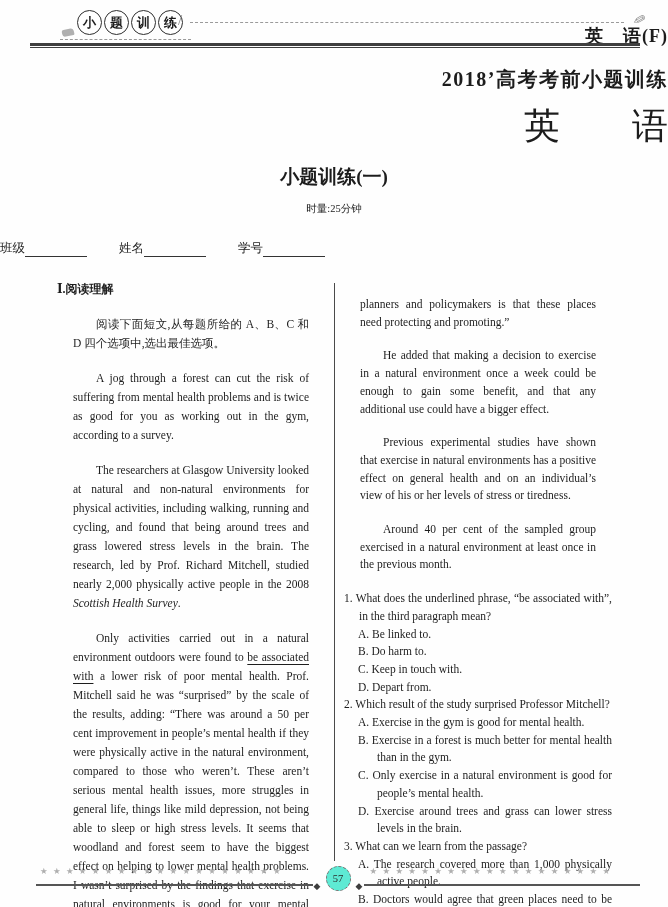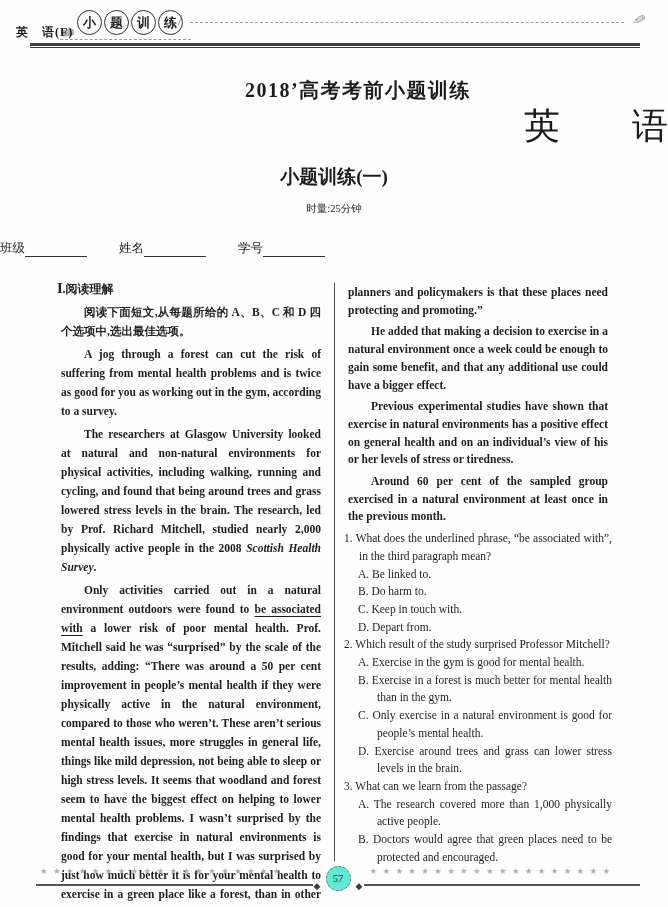--- a/index.html
+++ b/index.html
@@ -13,46 +13,46 @@
     border-bottom:1px dashed #999;padding:0 6px 4px 2px;}
   .logo-hand{width:12px;height:7px;background:#b0b0b0;border-radius:2px 4px 1px 3px;
     transform:rotate(-12deg);margin-right:3px;position:relative;top:10px;}
   .logo-char{display:inline-flex;align-items:center;justify-content:center;
     width:23px;height:23px;border:1.6px solid #2e2e2e;border-radius:50%;
     font-size:13px;font-weight:bold;background:#fff;margin-right:2px;}
   .slash{position:absolute;left:178px;top:12px;color:#8a8a8a;font-size:15px;}
   .dash-line{position:absolute;left:190px;right:44px;top:22px;border-top:1.5px dashed #9a9a9a;}
   .pencil{position:absolute;right:22px;top:11px;color:#8f8f8f;font-size:15px;
     transform:scaleX(-1) rotate(-15deg);display:inline-block;}
-  .subject-label{position:absolute;left:16px;right:0;top:24px;text-align:left;
-    font-size:12px;font-weight:bold;letter-spacing:1px;}
+  .subject-label{position:absolute;left:0;right:0;top:24px;text-align:right;
+    font-size:18px;font-weight:bold;letter-spacing:1px;}
   .rule-thick{position:absolute;left:30px;right:28px;top:43px;height:2.5px;background:#3f3f3f;}
   .rule-thin{position:absolute;left:30px;right:28px;top:47px;height:1px;background:#3f3f3f;}
   
-  .main-title{position:absolute;left:0;right:0;top:77px;text-align:center;
+  .main-title{position:absolute;left:0;right:0;top:66px;text-align:right;
     font-size:20px;font-weight:bold;letter-spacing:1.5px;margin:0;padding-left:48px;}
   .subject-title{position:absolute;left:0;right:0;top:102px;text-align:right;
     font-size:36px;font-weight:normal;margin:0;}
   .section-title{position:absolute;left:0;right:0;top:164px;text-align:center;
     font-size:19px;font-weight:bold;margin:0;}
   .duration{position:absolute;left:0;right:0;top:202px;text-align:center;
     font-size:10.5px;color:#222;}
   
   .fields{position:absolute;left:0;right:0;top:240px;display:flex;
     justify-content:flex-start;gap:32px;padding-right:34px;}
   .field{display:flex;align-items:flex-end;font-size:12.5px;}
   .blank{display:inline-block;width:62px;border-bottom:1px solid #333;height:14px;}
   
   .col{position:absolute;top:280px;width:268px;font-size:11.5px;line-height:19px;
     text-align:justify;color:#1d1d1d;}
   .col.leftc{left:57px;}
   .col.rightc{left:344px;line-height:17.7px;}
   .divider{position:absolute;left:334px;top:283px;width:1px;height:578px;background:#4a4a4a;}
   .sec-head{font-weight:bold;font-size:12px;}
-  .para{margin:4px;text-indent:2em;font-weight:bold;}
+  .para{margin:16px;text-indent:2em;}
   .para.noind{text-indent:0;}
   .ital{font-style:italic;}
   .und{text-decoration:underline;text-underline-offset:3px;}
   .q-stem{padding-left:15px;text-indent:-15px;}
   .option{padding-left:33px;text-indent:-19px;}
   
   .footer{position:absolute;left:36px;right:28px;top:864px;display:flex;align-items:center;}
   .footer-seg{flex:1;position:relative;height:18px;}
   .stars{position:absolute;left:4px;right:10px;top:-2px;color:#aeaeae;font-size:8.5px;
     letter-spacing:1.6px;white-space:nowrap;overflow:hidden;}
@@ -112,21 +112,21 @@
     <p class="para">阅读下面短文,从每题所给的 A、B、C 和 D 四个选项中,选出最佳选项。</p>
     <p class="para">A jog through a forest can cut the risk of suffering from mental health problems and is twice as good for you as working out in the gym, according to a survey.</p>
     <p class="para"><span>The researchers at Glasgow University looked at natural and non-natural environments for physical activities, including walking, running and cycling, and found that being around trees and grass lowered stress levels in the brain. The research, led by Prof. Richard Mitchell, studied nearly 2,000 physically active people in the 2008 </span><span class="ital">Scottish Health Survey</span><span>.</span></p>
     <p class="para"><span>Only activities carried out in a natural environment outdoors were found to </span><span class="und">be associated with</span><span> a lower risk of poor mental health. Prof. Mitchell said he was “surprised” by the scale of the results, adding: “There was around a 50 per cent improvement in people’s mental health if they were physically active in the natural environment, compared to those who weren’t. These aren’t serious mental health issues, more struggles in general life, things like mild depression, not being able to sleep or high stress levels. It seems that woodland and forest seem to have the biggest effect on helping to lower mental health problems. I wasn’t surprised by the findings that exercise in natural environments is good for your mental health, but I was surprised by just how much better it is for your mental health to exercise in a green place like a forest, than in other places like the gym. The message to doctors,</span></p>
   </div>
 
   <div class="col rightc">
     <p class="para noind">planners and policymakers is that these places need protecting and promoting.”</p>
     <p class="para">He added that making a decision to exercise in a natural environment once a week could be enough to gain some benefit, and that any additional use could have a bigger effect.</p>
     <p class="para">Previous experimental studies have shown that exercise in natural environments has a positive effect on general health and on an individual’s view of his or her levels of stress or tiredness.</p>
-    <p class="para">Around 60 per cent of the sampled group exercised in a natural environment at least once in the previous month.</p>
+    <p class="para">Around 40 per cent of the sampled group exercised in a natural environment at least once in the previous month.</p>
 
     <div class="question">
       <div class="q-stem"><span>1.</span> <span>What does the underlined phrase, “be associated with”, in the third paragraph mean?</span></div>
       <div class="option"><span>A.</span> <span>Be linked to.</span></div>
       <div class="option"><span>B.</span> <span>Do harm to.</span></div>
       <div class="option"><span>C.</span> <span>Keep in touch with.</span></div>
       <div class="option"><span>D.</span> <span>Depart from.</span></div>
     </div>
 
     <div class="question">

